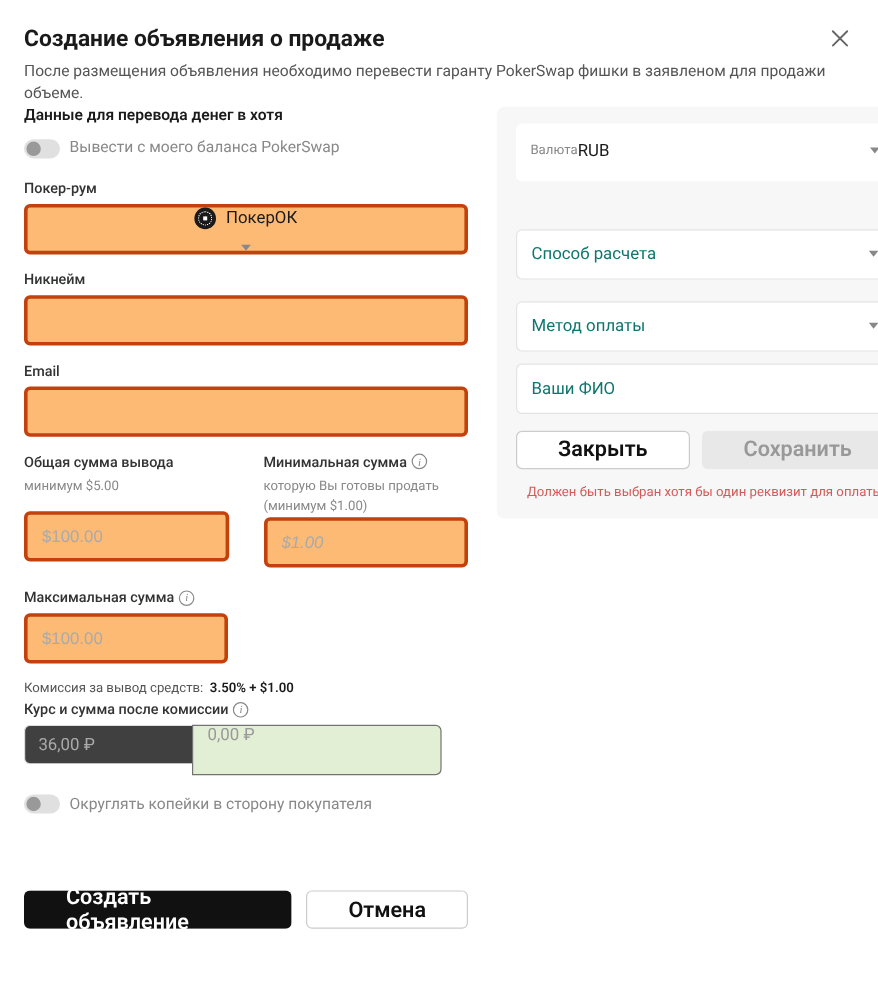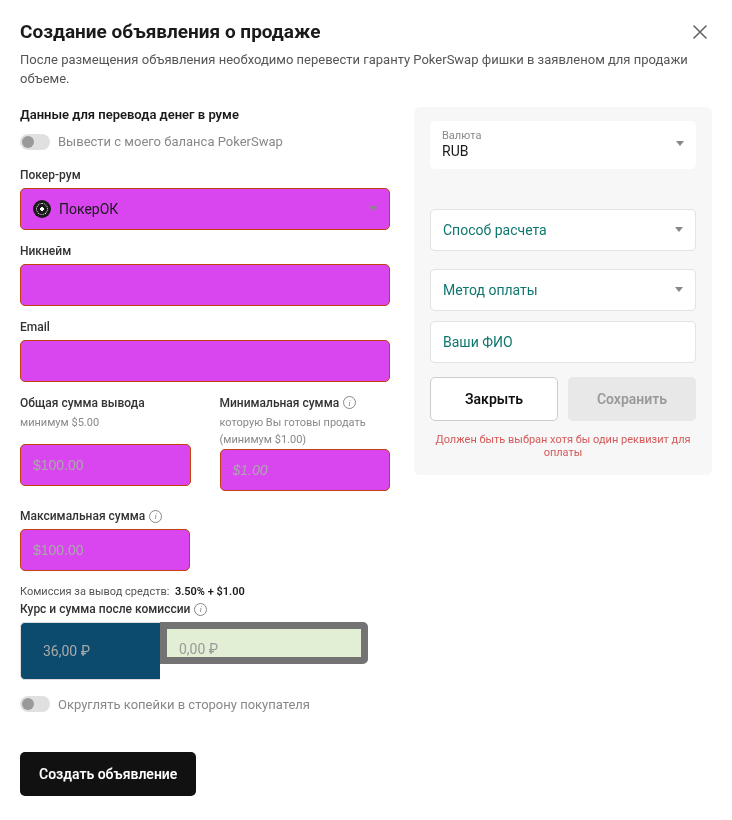--- a/index.html
+++ b/index.html
@@ -11,21 +11,20 @@
       font-family: -apple-system, BlinkMacSystemFont, "Segoe UI", Roboto, Arial, sans-serif;
       background: #fff;
       color: #1a1a1a;
       width: 732px;
       height: 820px;
       padding: 20px;
       position: relative;
     }
     .header {
       position: relative;
-      margin-bottom: 18px;
     }
     .title {
       font-size: 19px;
       font-weight: 700;
       margin-bottom: 8px;
       color: #1a1a1a;
     }
     .subtitle {
       font-size: 13px;
       color: #555;
@@ -104,26 +103,27 @@
     }
     .field-sublabel {
       font-size: 11px;
       color: #888;
       line-height: 1.35;
       margin-top: 2px;
     }
     .select-input, .text-input {
       width: 100%;
       height: 42px;
-      border: 1px solid #c2410c;
+      border: 3px solid #c2410c;
       border-radius: 5px;
       padding: 0 12px;
       font-size: 14px;
-      background: #d946ef;
+      background: #fdba74;
       outline: none;
+      flex-direction: column;
     }
     .select-input {
       display: flex;
       align-items: center;
       justify-content: space-between;
       cursor: pointer;
     }
     .select-content {
       display: flex;
       align-items: center;
@@ -190,53 +190,53 @@
       color: #1a1a1a;
     }
     .rate-row {
       display: flex;
       gap: 0;
       margin-bottom: 16px;
       width: 348px;
     }
     .rate-input {
       flex: 0 0 140px;
-      height: 58px;
+      height: 33px;
       border: 1px solid #ddd;
       border-radius: 5px 0 0 5px;
-      padding: 0 22px;
+      padding: 0 11px;
       font-size: 14px;
-      background: #0c4a6e;
+      background: #404040;
       border-right: none;
       color: #aaa;
       display: flex;
       align-items: center;
     }
     .rate-result {
       flex: 1;
       height: 42px;
-      border: 7px solid #737373;
+      border: 1px solid #737373;
       border-radius: 0 5px 5px 0;
       padding: 0 12px;
       font-size: 14px;
       background: #e2efd5;
       color: #999;
       display: flex;
-      align-items: flex-end;
+      align-items: flex-start;
     }
     .btn-row {
       display: flex;
       gap: 12px;
-      margin-top: 40px;
+      margin-top: 64px;
     }
     .btn {
-      height: 44px;
-      padding: 0 18px;
+      height: 32px;
+      padding: 0 34px;
       border-radius: 5px;
-      font-size: 14px;
+      font-size: 18px;
       font-weight: 600;
       cursor: pointer;
       display: inline-flex;
       align-items: center;
       justify-content: center;
       border: 1px solid transparent;
     }
     .btn-primary {
       background: #111;
       color: #fff;
@@ -266,21 +266,21 @@
       padding: 6px 12px 8px;
       display: flex;
       align-items: center;
       justify-content: space-between;
       cursor: pointer;
       min-height: 48px;
       margin-bottom: 14px;
     }
     .right-select-inner {
       display: flex;
-      flex-direction: column;
+      flex-direction: row;
     }
     .right-simple-select, .right-text-input {
       background: #fff;
       border: 1px solid #e3e3e3;
       border-radius: 5px;
       height: 42px;
       padding: 0 12px;
       display: flex;
       align-items: center;
       justify-content: space-between;
@@ -323,21 +323,21 @@
   <div class="subtitle">После размещения объявления необходимо перевести гаранту PokerSwap фишки в заявленом для продажи объеме.</div>
   <div class="close-btn">
     <svg width="14" height="14" viewBox="0 0 14 14">
         <path d="M1 1 L13 13 M13 1 L1 13" stroke="#666" stroke-width="1.6" fill="none" stroke-linecap="round"></path>
       </svg>
   </div>
 </div>
 
 <div class="columns">
   <div class="left-col">
-    <div class="section-heading">Данные для перевода денег в руме</div>
+    <div class="section-heading">Данные для перевода денег в хотя</div>
 
     <div class="toggle-row">
       <div class="toggle">
         <div class="toggle-knob"></div>
       </div>
       <div class="toggle-label">Вывести с моего баланса PokerSwap</div>
     </div>
 
     <div class="field-group">
       <div class="field-label">Покер-рум</div>
@@ -406,20 +406,21 @@
 
     <div class="toggle-row">
       <div class="toggle">
         <div class="toggle-knob"></div>
       </div>
       <div class="toggle-label">Округлять копейки в сторону покупателя</div>
     </div>
 
     <div class="btn-row">
       <div class="btn btn-primary">Создать объявление</div>
+      <div class="btn btn-secondary">Отмена</div>
     </div>
   </div>
 
   <div class="right-col">
     <div class="right-select">
       <div class="right-select-inner">
         <div class="right-label">Валюта</div>
         <div class="right-value">RUB</div>
       </div>
       <div class="chevron-down"></div>

